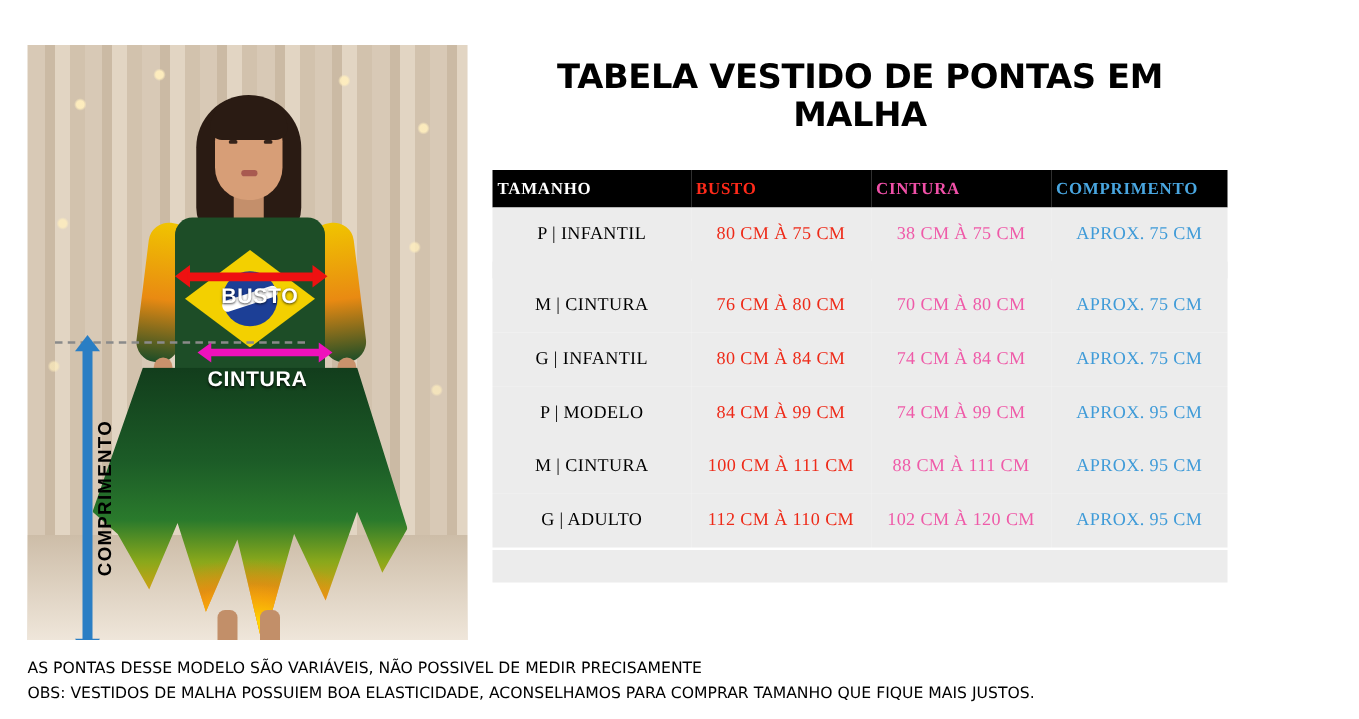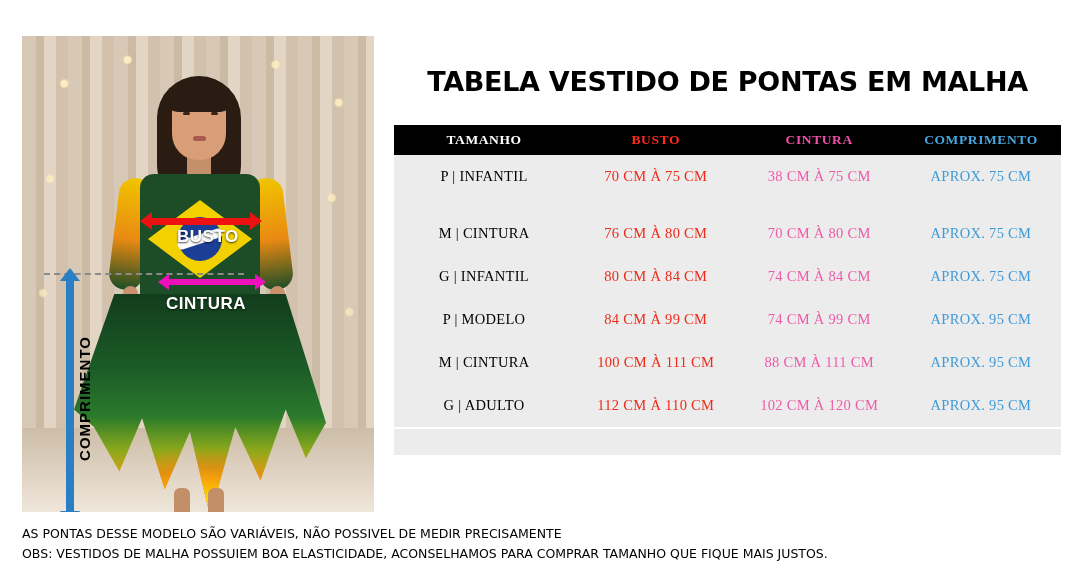--- a/index.html
+++ b/index.html
@@ -166,22 +166,22 @@
 
   #comp-label {
     position: absolute; left: 54px; top: 300px;
     color: #000; font-weight: bold; font-size: 15px; letter-spacing: 1px;
     writing-mode: vertical-rl; transform: rotate(180deg);
   }
 
   
   #table-area {
     position: absolute;
-    left: 394px; top: 40px;
-    width: 667px;
+    left: 394px; top: 20px;
+    width: 588px;
   }
   #table-title {
     font-size: 27px;
     font-weight: bold;
     text-align: center;
     letter-spacing: -.3px;
     margin: 26px 0 28px 0;
     color: #000;
     font-family: "DejaVu Sans", sans-serif;
   }
@@ -189,21 +189,21 @@
     width: 100%;
     border-collapse: collapse;
     font-family: "Liberation Serif", serif;
   }
   table.sizes thead th {
     background: #000000;
     font-size: 13.5px;
     font-weight: bold;
     letter-spacing: .6px;
     padding: 7px 4px;
-    text-align: center;
+    text-align: left;
     font-family: "Liberation Serif", serif;
   }
   th.col-tam { color: #ffffff; width: 27%; }
   th.col-busto { color: #ff2a1a; width: 24.5%; }
   th.col-cintura { color: #f050a8; width: 24.5%; }
   th.col-comp { color: #49a6e0; width: 24%; }
 
   table.sizes td {
     padding: 13px 4px;
     text-align: center;
@@ -294,21 +294,21 @@
       <tr>
         <th class="col-tam">TAMANHO</th>
         <th class="col-busto">BUSTO</th>
         <th class="col-cintura">CINTURA</th>
         <th class="col-comp">COMPRIMENTO</th>
       </tr>
     </thead>
     <tbody>
       <tr>
         <td class="tam">P | INFANTIL</td>
-        <td class="busto">70 CM À 75 CM</td>
+        <td class="busto">80 CM À 75 CM</td>
         <td class="cintura">38 CM À 75 CM</td>
         <td class="comp">APROX. 75 CM</td>
       </tr>
       <tr class="spacer">
           <td colspan="4"></td>
         </tr>
       <tr>
         <td class="tam">M | CINTURA</td>
         <td class="busto">76 CM À 80 CM</td>
         <td class="cintura">70 CM À 80 CM</td>

